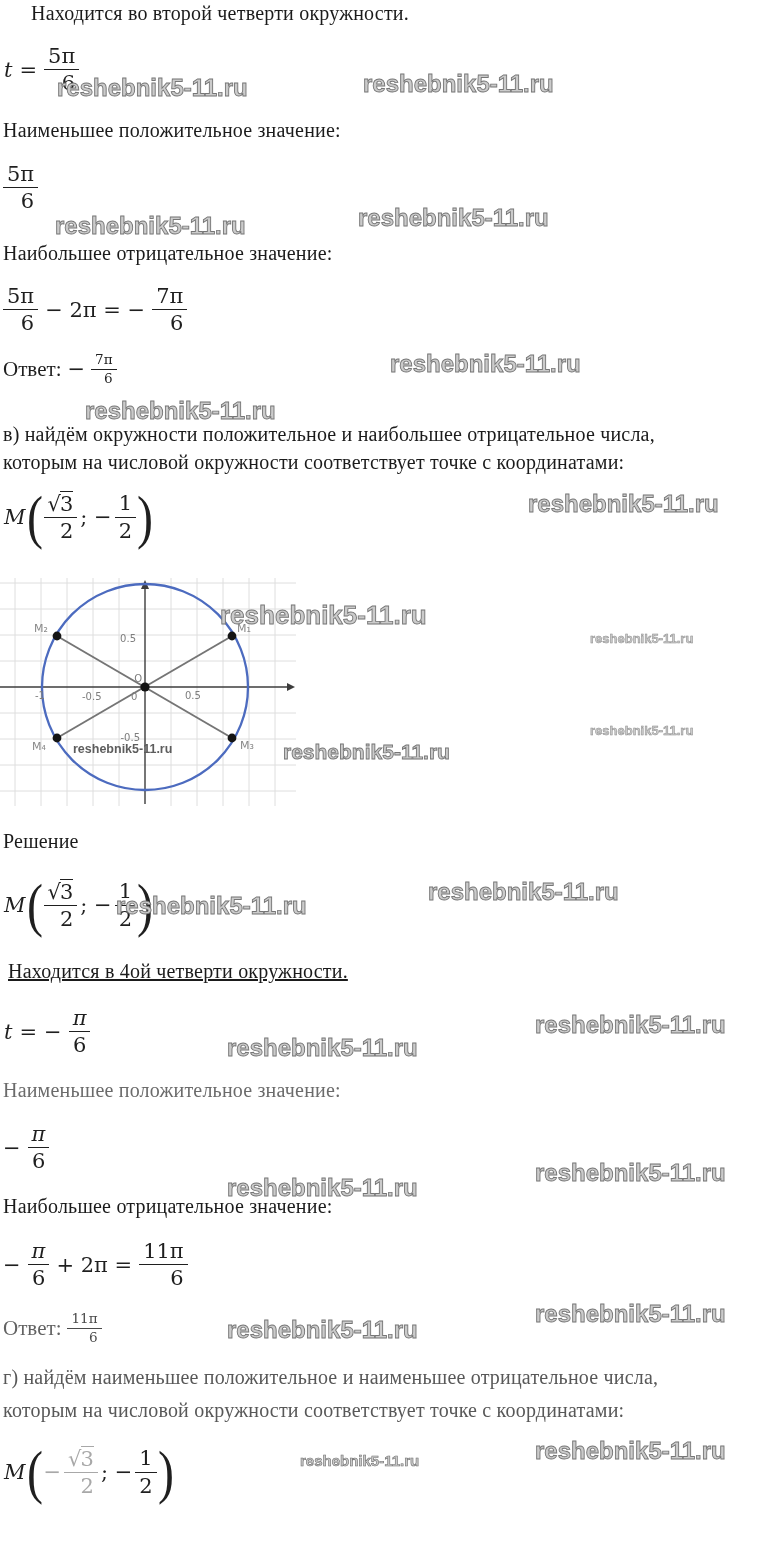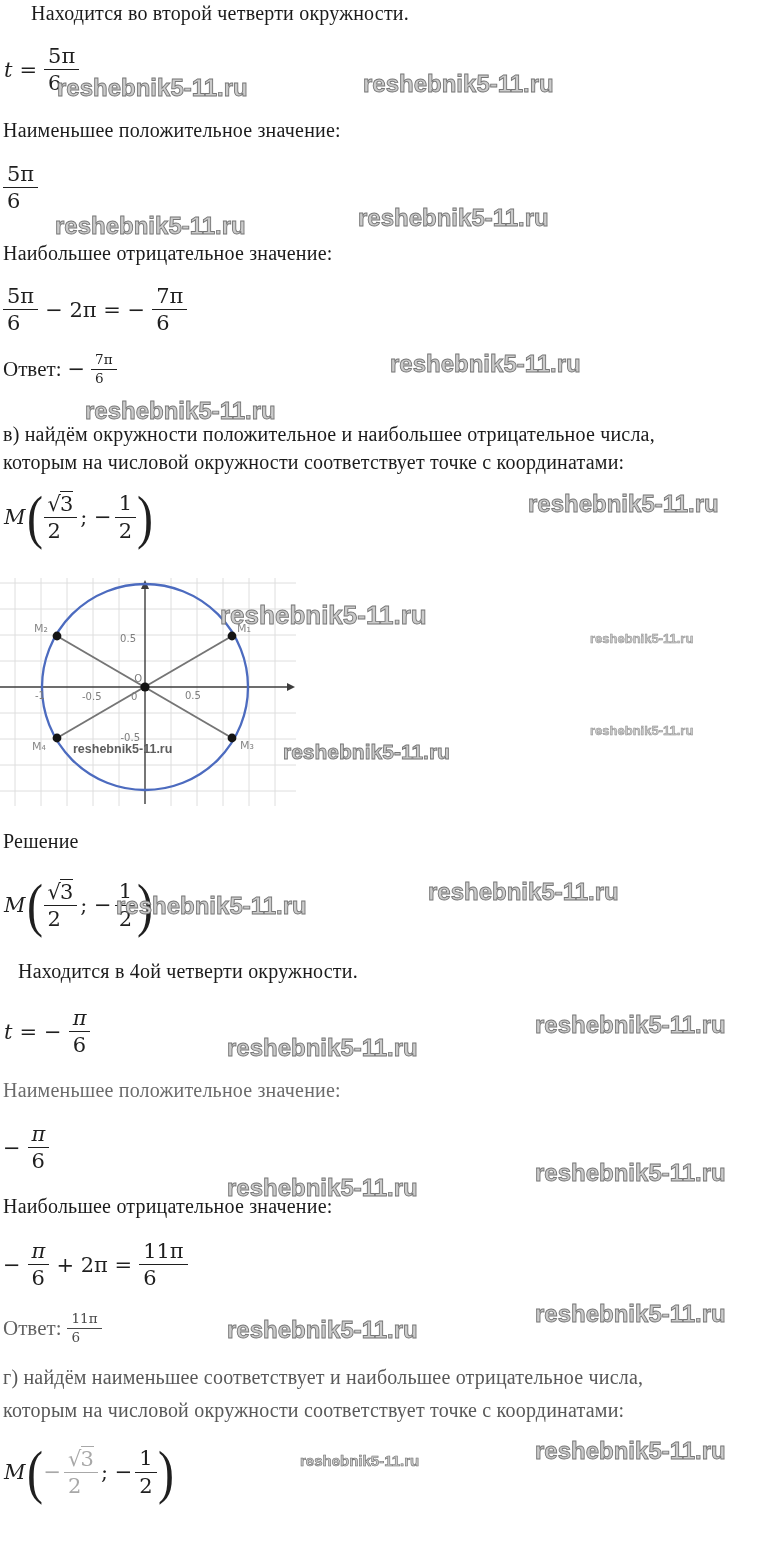--- a/index.html
+++ b/index.html
@@ -7,21 +7,21 @@
        font-family:"Liberation Serif",serif;}
   
   .tline{position:absolute;font-family:"Liberation Serif",serif;font-size:20px;color:#1b1b1b;
          letter-spacing:.2px;white-space:nowrap;}
   .faded{color:#6b6b6b;}
   .mottled{color:#585858;}
   
   .math{position:absolute;display:inline-flex;align-items:center;gap:7px;
         font-family:"DejaVu Serif",serif;font-size:21px;color:#1f1f1f;white-space:pre;}
   .var{font-style:italic;}
-  .frac{display:inline-flex;flex-direction:column;align-items:flex-start;line-height:1.15;}
+  .frac{display:inline-flex;flex-direction:column;align-items:flex-end;line-height:1.15;}
   .frac .num{padding:0 4px 1px;border-bottom:1.4px solid currentColor;display:inline-flex;align-items:flex-end;}
   .frac .den{padding:1px 4px 0;}
   .frac-sm{font-size:13.5px;}
   .frac-sm .num{border-bottom-width:1px;}
   .rt{margin-right:-1px;}
   .rad{border-top:1.3px solid currentColor;}
   .bigp{font-family:"Liberation Serif",serif;font-size:60px;line-height:1;font-weight:400;
         display:inline-block;transform:scaleX(.8);margin:0 -4px;}
   .gray-part{color:#a8a8a8;}
   
@@ -175,21 +175,21 @@
   <span>; −</span>
   <span class="frac">
     <span class="num">1</span>
     <span class="den">2</span>
   </span>
   <span class="bigp">)</span>
 </div>
 <span class="wm wm24" style="left:116px;top:892px;">reshebnik5-11.ru</span>
 <span class="wm wm24" style="left:428px;top:878px;">reshebnik5-11.ru</span>
 
-<div class="tline" style="left:18px;top:960px;">Находится в 4ой четверти окружности.</div>
+<div class="tline" style="left:8px;top:960px;text-decoration:underline;">Находится в 4ой четверти окружности.</div>
 
 <div class="math" style="left:4px;top:1006px;">
   <span class="var">t</span>
   <span>=</span>
   <span>−</span>
   <span class="frac">
     <span class="num var">π</span>
     <span class="den">6</span>
   </span>
 </div>
@@ -226,21 +226,21 @@
 <div class="math" style="left:3px;top:1311px;gap:6px;color:#4a4a4a;">
   <span style="font-family:'Liberation Serif',serif;color:#636363;">Ответ:</span>
   <span class="frac frac-sm">
     <span class="num">11π</span>
     <span class="den">6</span>
   </span>
 </div>
 <span class="wm wm24" style="left:535px;top:1300px;">reshebnik5-11.ru</span>
 <span class="wm wm24" style="left:227px;top:1316px;">reshebnik5-11.ru</span>
 
-<div class="tline mottled" style="left:3px;top:1366px;">г) найдём наименьшее соответствует и наибольшее отрицательное числа,</div>
+<div class="tline mottled" style="left:3px;top:1366px;">г) найдём наименьшее положительное и наименьшее отрицательное числа,</div>
 <div class="tline mottled" style="left:3px;top:1399px;">которым на числовой окружности соответствует точке с координатами:</div>
 
 <div class="math" style="left:4px;top:1442px;gap:3px;">
   <span class="var">M</span>
   <span class="bigp">(</span>
   <span class="gray-part">−</span>
   <span class="frac gray-part">
     <span class="num"><span class="rt">√</span><span class="rad">3</span></span>
     <span class="den">2</span>
   </span>

